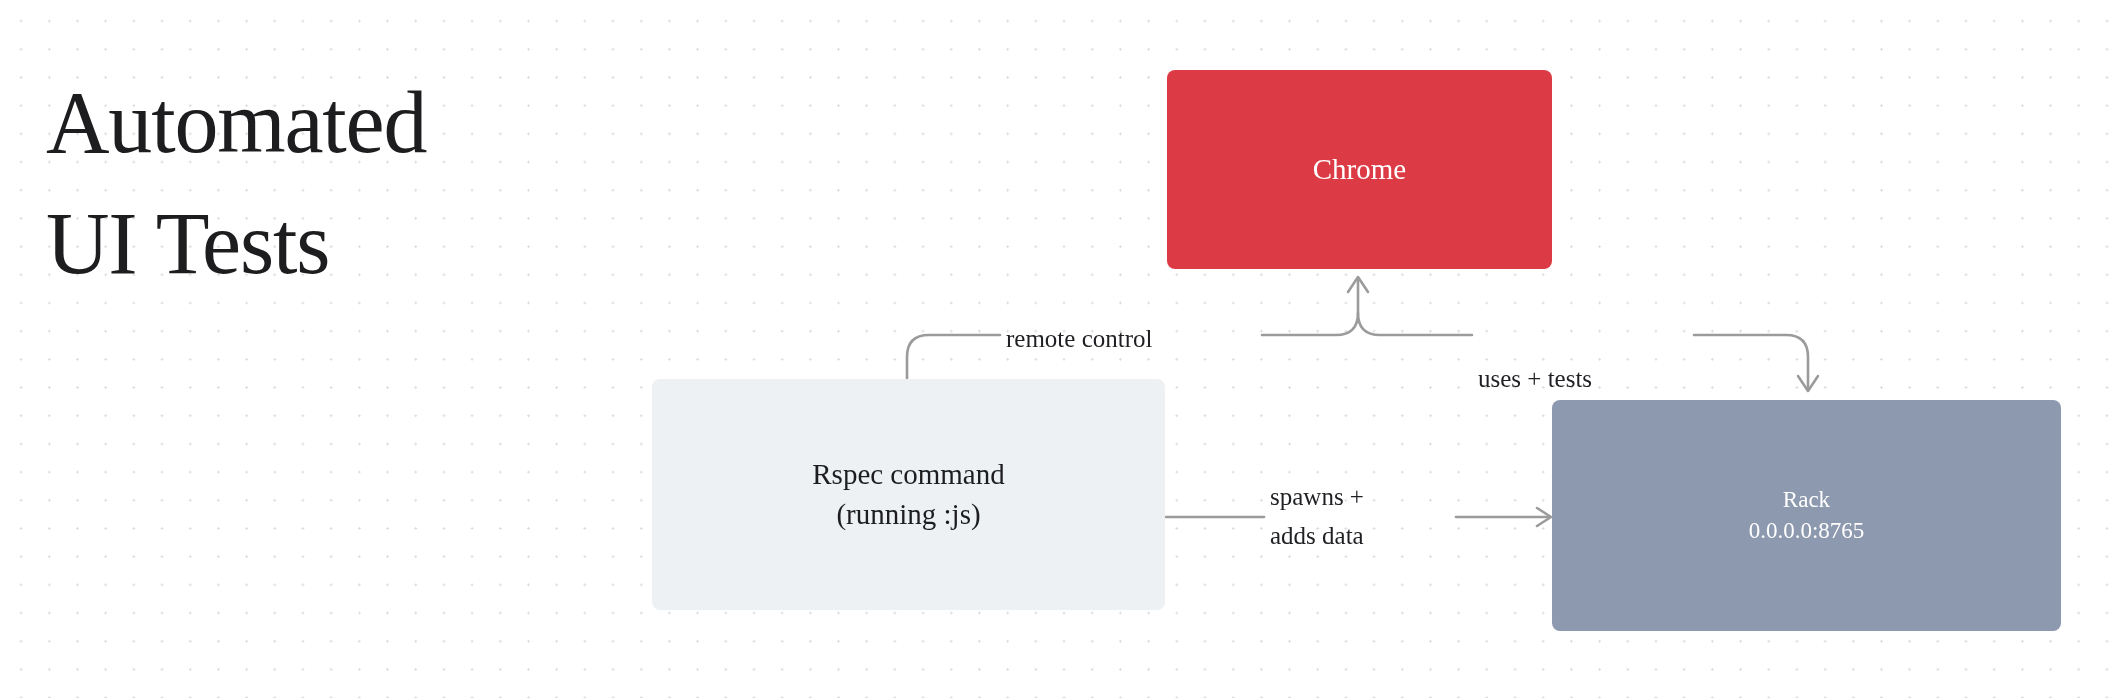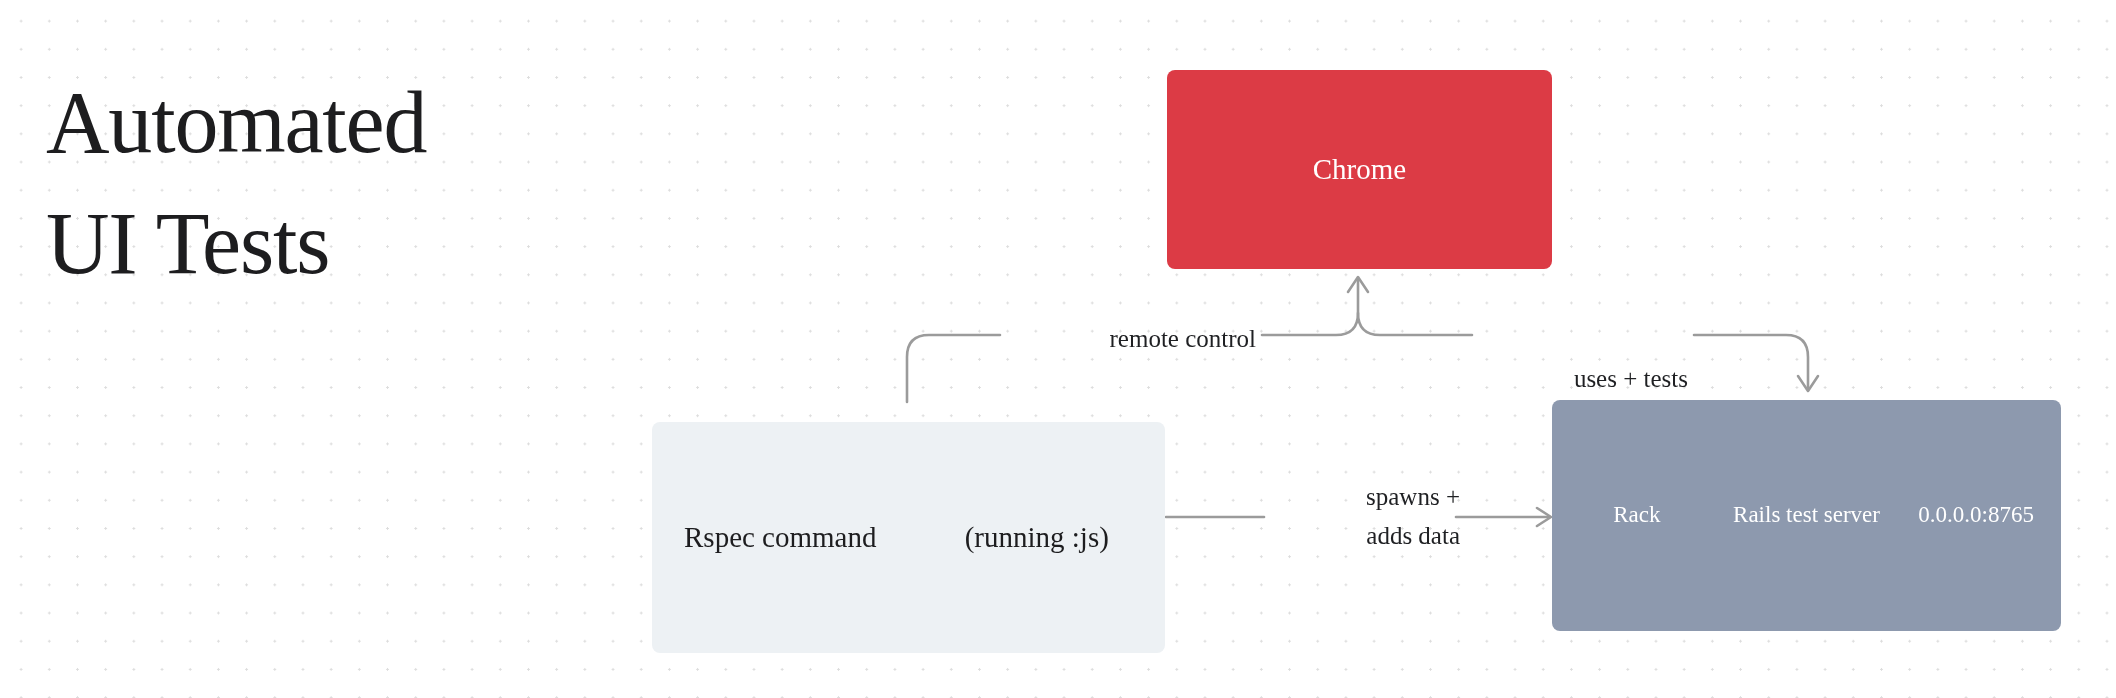--- a/index.html
+++ b/index.html
@@ -26,21 +26,21 @@
     font-size: 88px;
     line-height: 1.38;
     letter-spacing: -1.2px;
     color: #1d1d1f;
     font-weight: 400;
     white-space: pre-line;
   }
   .node {
     position: absolute;
     display: flex;
-    flex-direction: row;
+    flex-direction: column;
     align-items: center;
     justify-content: center;
     border-radius: 8px;
     box-sizing: border-box;
     text-align: center;
   }
   .node .line {
     display: block;
     width: 100%;
   }
@@ -49,21 +49,21 @@
     top: 70px;
     width: 385px;
     height: 199px;
     background: #dc3b45;
     color: #ffffff;
     font-size: 29px;
     line-height: 1.33;
   }
   #node-rspec {
     left: 652px;
-    top: 422px;
+    top: 379px;
     width: 513px;
     height: 231px;
     background: #edf1f4;
     color: #1d1d1f;
     font-size: 29px;
     line-height: 1.35;
   }
   #node-rack {
     left: 1552px;
     top: 400px;
@@ -93,21 +93,21 @@
     stroke: #9b9b9b;
     stroke-width: 2.6px;
     stroke-linecap: round;
     stroke-linejoin: round;
   }
   .edge-label {
     position: absolute;
     color: #1f2023;
     font-size: 25px;
     line-height: 1.56;
-    text-align: right;
+    text-align: left;
     white-space: pre-line;
     background: transparent;
   }
   #label-remote-control {
     left: 1006px;
     top: 319px;
     width: 250px;
   }
   #label-uses-tests {
     left: 1478px;
@@ -148,21 +148,20 @@
     <span class="line">Chrome</span>
   </div>
 
   <div class="node" id="node-rspec">
     <span class="line">Rspec command</span>
     <span class="line">(running :js)</span>
   </div>
 
   <div class="node" id="node-rack">
     <span class="line">Rack</span>
-    <span class="line">Rails test server</span>
     <span class="line">0.0.0.0:8765</span>
   </div>
 
   <div class="edge-label" id="label-remote-control">remote control</div>
 
   <div class="edge-label" id="label-uses-tests">uses + tests</div>
 
   <div class="edge-label" id="label-spawns">spawns +
 adds data</div>
 

